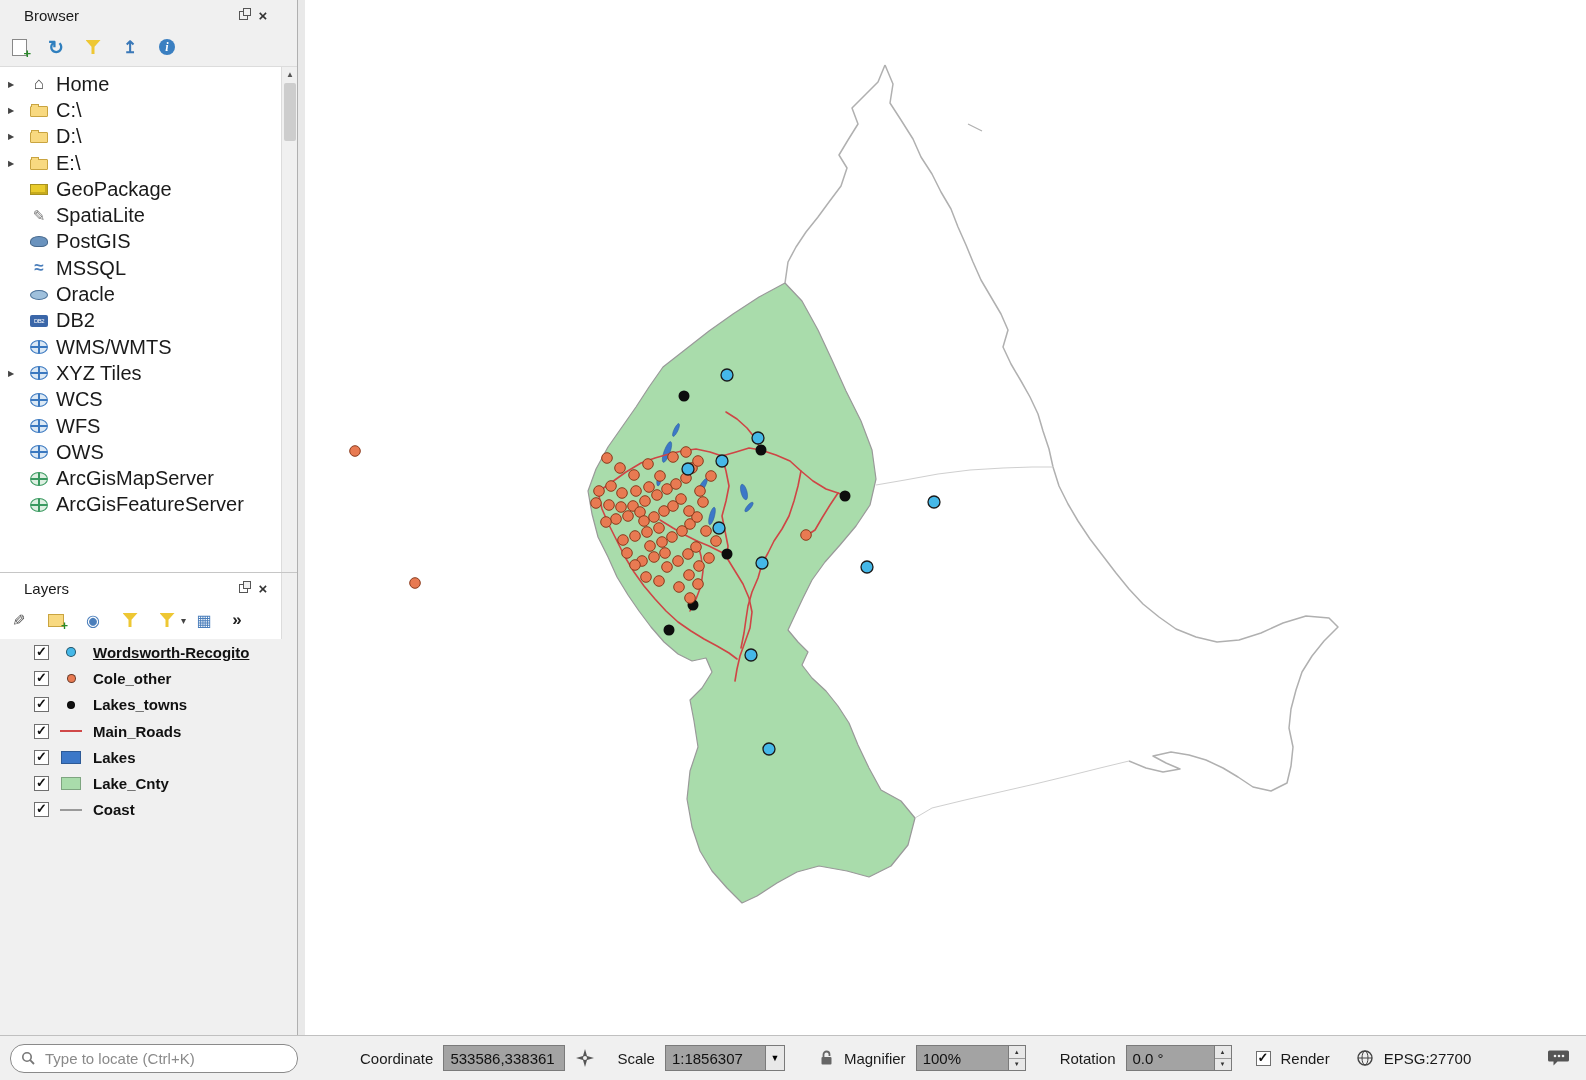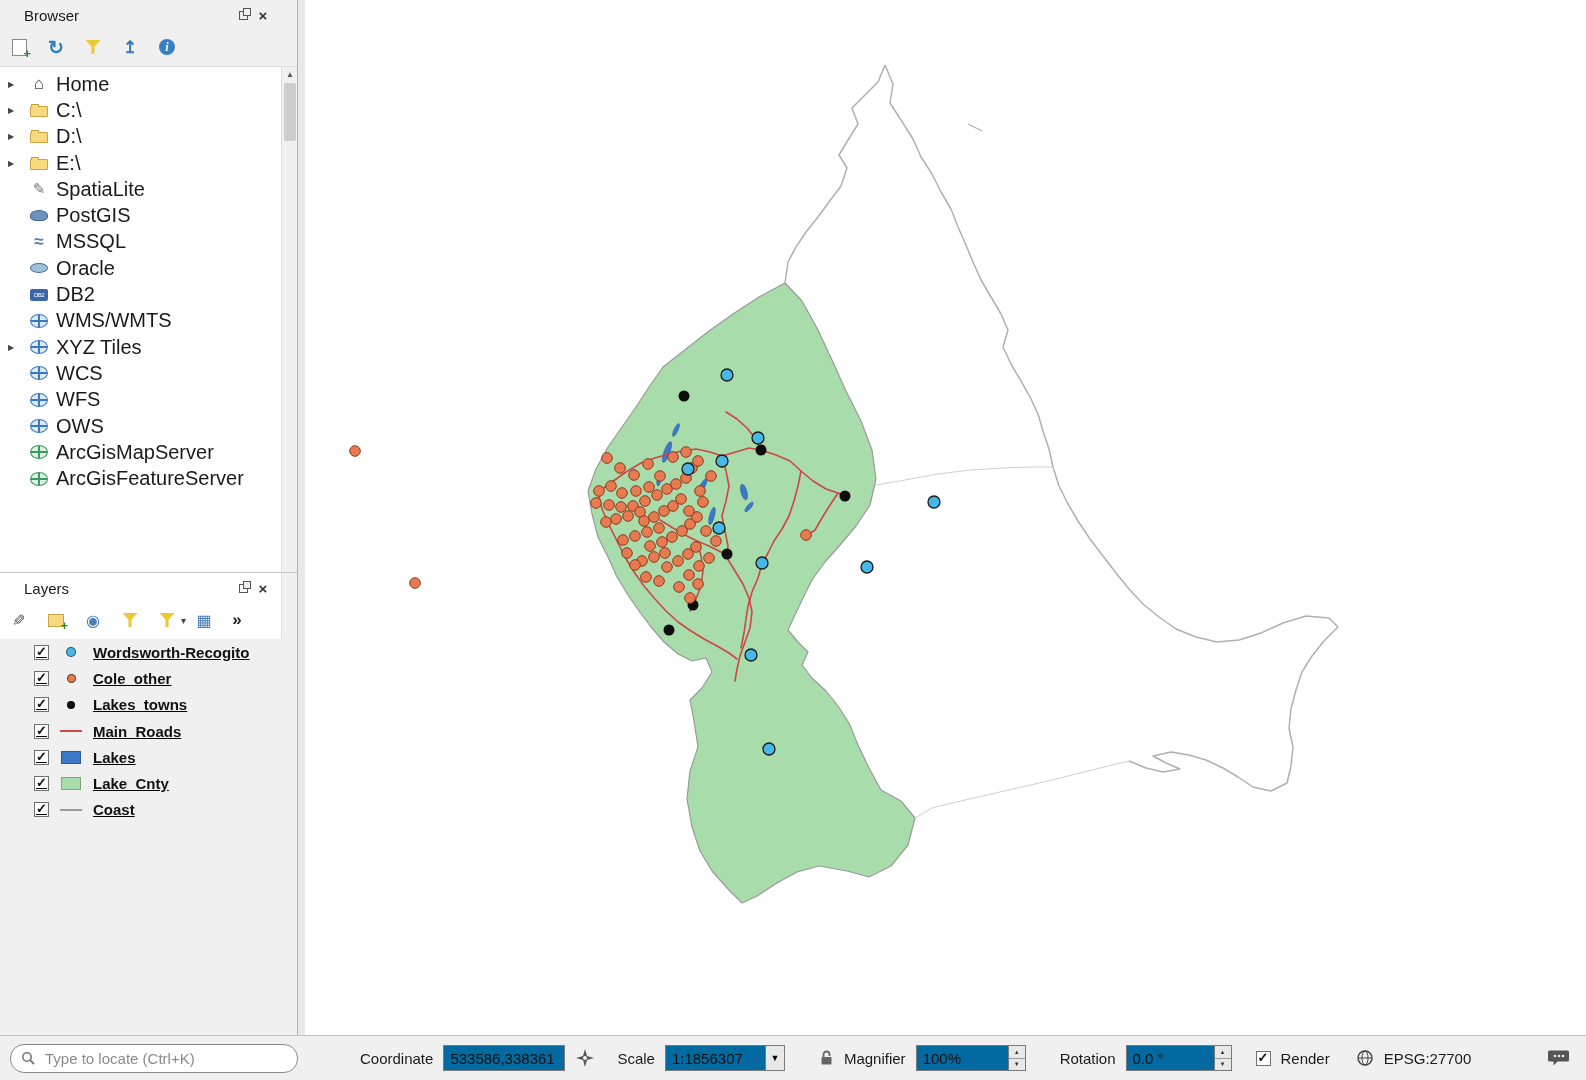--- a/index.html
+++ b/index.html
@@ -72,21 +72,21 @@
   .i-geonode::before{content:"∗";font-size:20px;color:#3a9ad9;font-weight:bold;line-height:10px;}
 
   .scrollbar{position:absolute;right:0;top:0;bottom:0;width:16px;background:#f0f0f0;border-left:1px solid #dcdcdc;}
   .sb-arrow{position:absolute;left:0;width:16px;height:14px;font-size:8px;color:#555;display:flex;
     align-items:center;justify-content:center;}
   .sb-up{top:0;} .sb-down{bottom:0;}
   .sb-thumb{position:absolute;left:2px;top:16px;width:12px;height:58px;background:#cdcdcd;border-radius:2px;}
 
   
   .layers-panel{position:absolute;top:572px;left:0;right:0;bottom:0;border-top:1px solid #c6c6c6;}
-  .layers-list{position:absolute;top:66px;left:0;right:0;bottom:0;background:#f0f0f0;text-decoration:underline;}
+  .layers-list{position:absolute;top:66px;left:0;right:0;bottom:0;background:#f0f0f0;}
   .lrow{height:26.3px;display:flex;align-items:center;padding-left:34px;gap:10px;}
   .cb{width:15px;height:15px;background:#fff;border:1px solid #6f6f6f;display:flex;align-items:center;
     justify-content:center;flex:0 0 15px;}
   .cb.checked::before{content:"✓";font-size:13px;font-weight:bold;color:#111;margin-top:-2px;}
   .lsym{width:24px;display:flex;align-items:center;justify-content:center;flex:0 0 24px;}
   .sym-circle{border-radius:50%;border:1px solid rgba(0,0,0,.55);}
   .sym-line{height:2px;width:22px;}
   .sym-rect{width:20px;height:13px;border:1px solid rgba(0,0,0,.25);}
   .llabel{font-size:15px;font-weight:bold;color:#111;white-space:nowrap;}
   .llabel.underline{text-decoration:underline;}
@@ -97,21 +97,21 @@
 
   
   .statusbar{position:absolute;left:0;top:1035px;width:1586px;height:45px;background:#f0f0f0;
     border-top:1px solid #c0c0c0;display:flex;align-items:center;padding:0 10px;gap:10px;
     font-size:15px;color:#1a1a1a;}
   .searchbox{width:288px;height:29px;border:1px solid #8a8a8a;border-radius:14px;background:#fff;
     display:flex;align-items:center;padding:0 10px;gap:8px;flex:0 0 288px;}
   .searchbox input{border:none;outline:none;flex:1;font-size:15px;color:#333;background:transparent;
     font-family:"Liberation Sans",sans-serif;}
   .searchbox input::placeholder{color:#8a8a8a;}
-  .st-input{height:26px;border:1px solid #7a7a7a;background:#0369a1;font-size:15px;padding:0 6px;
+  .st-input{height:26px;border:1px solid #7a7a7a;background:#a3a3a3;font-size:15px;padding:0 6px;
     font-family:"Liberation Sans",sans-serif;color:#111;}
   .combo{display:flex;align-items:center;}
   .combo .st-input{border-right:none;}
   .combo-arrow{width:20px;height:26px;border:1px solid #7a7a7a;background:#e8e8e8;font-size:9px;
     display:flex;align-items:center;justify-content:center;cursor:pointer;padding:0;}
   .spin{display:flex;align-items:center;}
   .spin .st-input{border-right:none;}
   .spinbtns{display:flex;flex-direction:column;width:18px;height:26px;border:1px solid #7a7a7a;}
   .spinbtns button{flex:1;border:none;background:#e8e8e8;font-size:6px;line-height:1;padding:0;
     cursor:pointer;color:#333;}
@@ -155,20 +155,25 @@
           </div>
           <div class="trow">
             <span class="expander">▶</span>
             <span class="bicon i-folder"></span>
             <span class="tlabel">D:\</span>
           </div>
           <div class="trow">
             <span class="expander">▶</span>
             <span class="bicon i-folder"></span>
             <span class="tlabel">E:\</span>
+          </div>
+          <div class="trow">
+            <span class="expander"></span>
+            <span class="bicon i-geopackage"></span>
+            <span class="tlabel">GeoPackage</span>
           </div>
           <div class="trow">
             <span class="expander"></span>
             <span class="bicon i-spatialite"></span>
             <span class="tlabel">SpatiaLite</span>
           </div>
           <div class="trow">
             <span class="expander"></span>
             <span class="bicon i-postgis"></span>
             <span class="tlabel">PostGIS</span>

